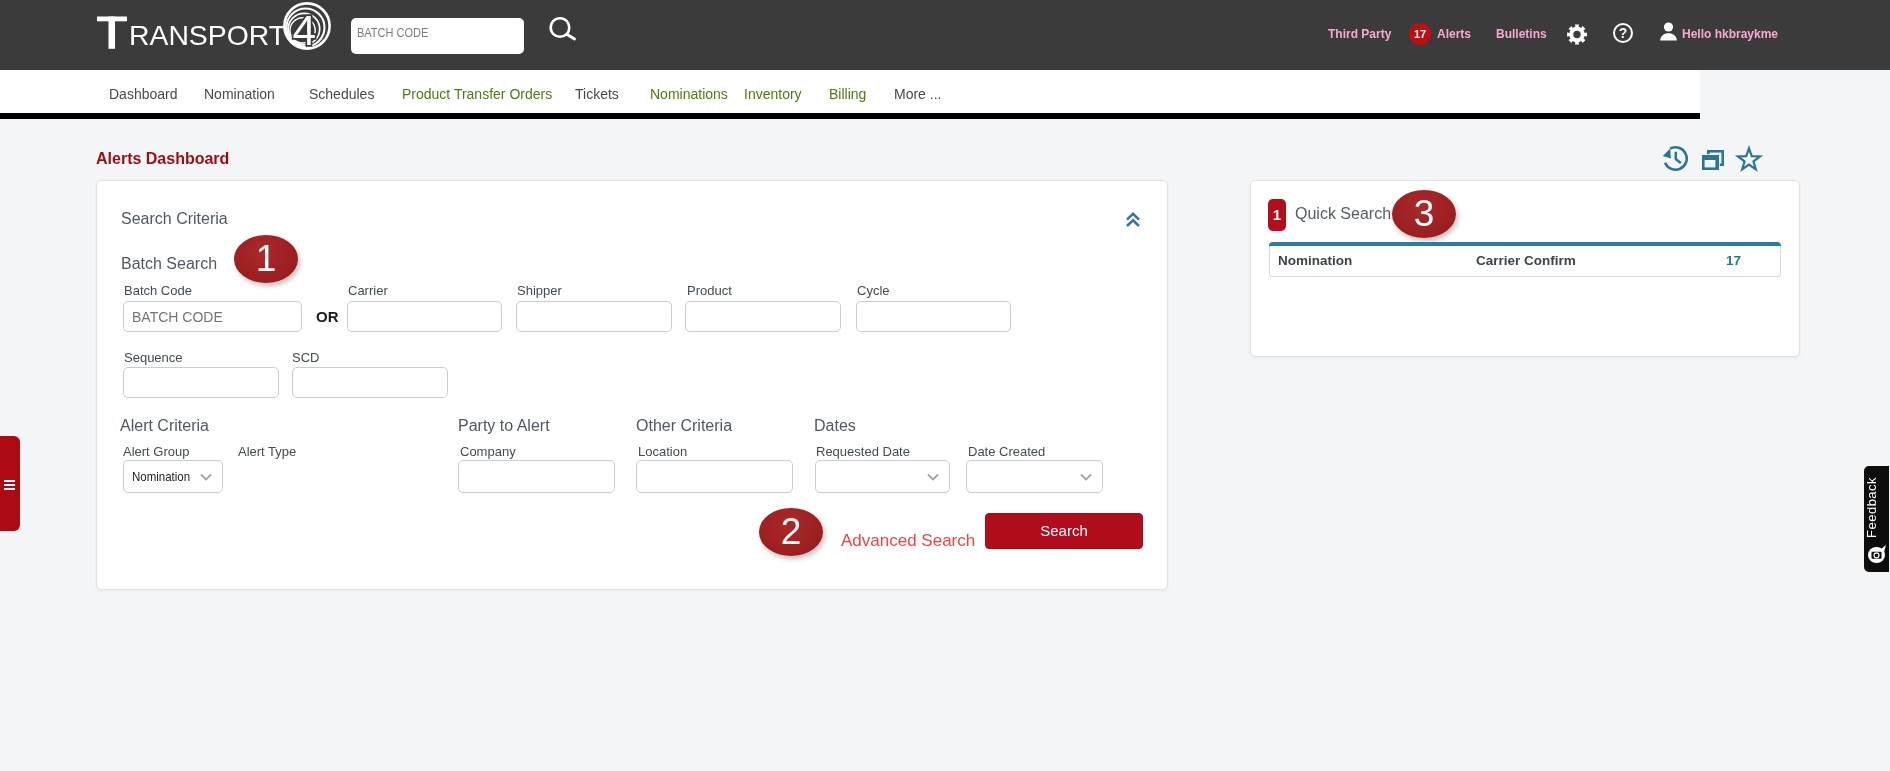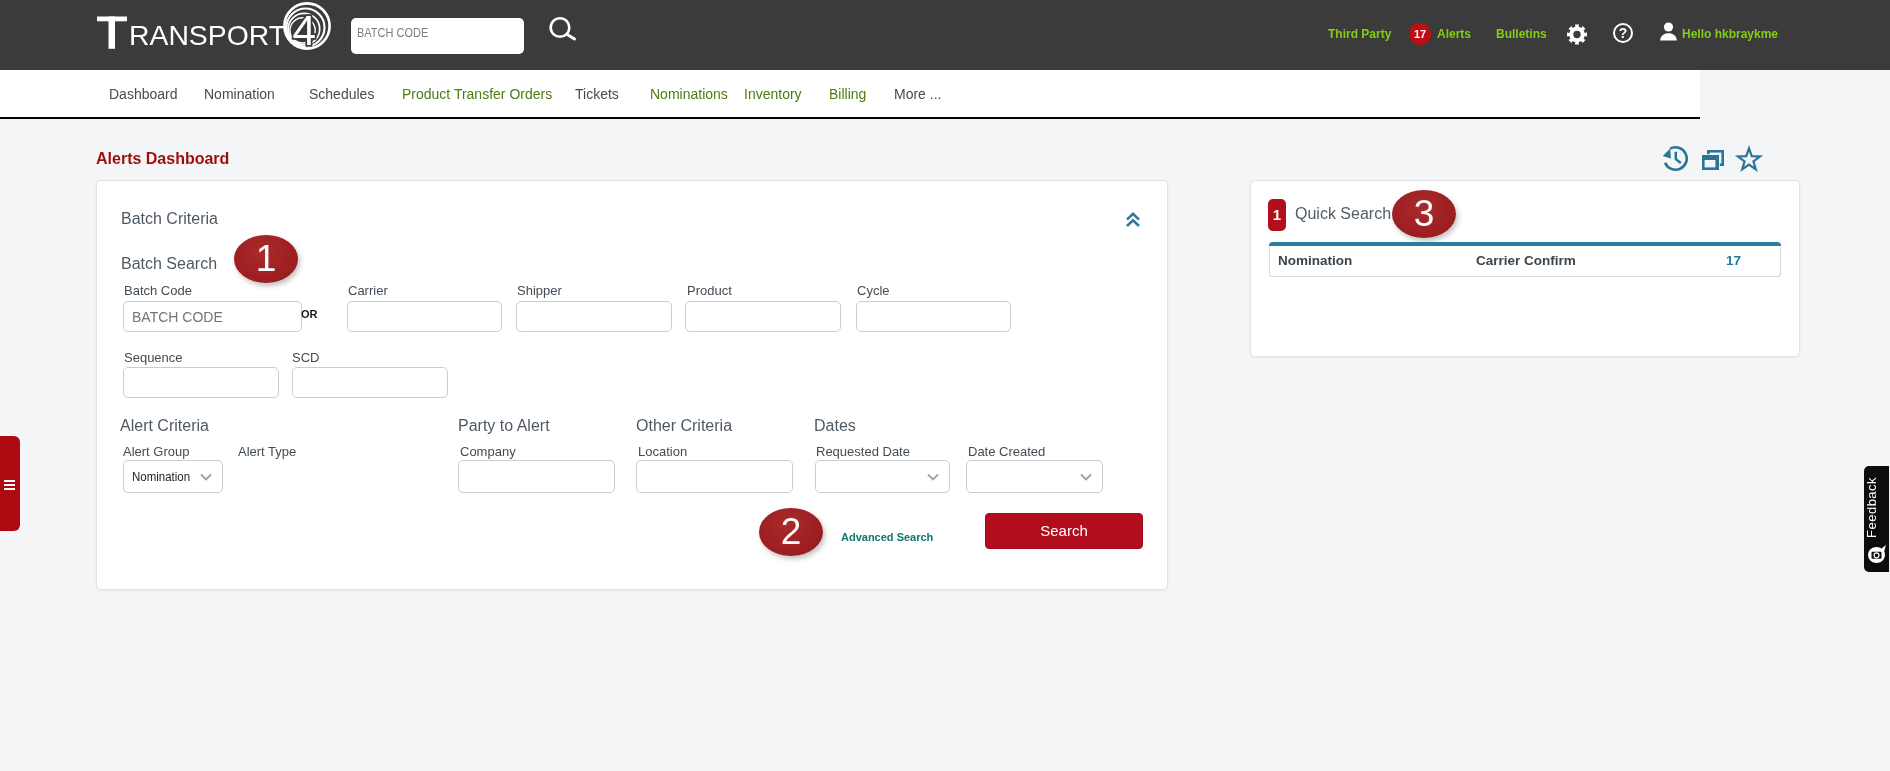--- a/index.html
+++ b/index.html
@@ -1,40 +1,40 @@
 <!DOCTYPE html>
 <html><head>
 <meta charset="utf-8">
 <style>
 *{margin:0;padding:0;box-sizing:border-box}
 html,body{width:1890px;height:771px;font-family:"Liberation Sans",sans-serif;background:#f4f5f6;position:relative;overflow:hidden}
 
 #hdr{position:absolute;left:0;top:0;width:1890px;height:70px;background:#3b3b3b}
 #hsearch{position:absolute;left:351px;top:18px;width:173px;height:36px;background:#fff;border-radius:5px;color:#7d7d7d;font-size:12.5px;padding:8px 0 0 6px;white-space:nowrap;overflow:hidden}
-.hitem{position:absolute;color:#84cc16;font-weight:bold;font-size:12px;top:27px;white-space:nowrap}
+.hitem{position:absolute;color:#f9a8d4;font-weight:bold;font-size:12px;top:27px;white-space:nowrap}
 #badge17{position:absolute;left:1409px;top:23px;width:22px;height:22px;border-radius:50%;background:#c00d12;color:#fff;font-size:11px;font-weight:bold;text-align:center;line-height:22px}
 
-#nav{position:absolute;left:0;top:70px;width:1700px;height:49px;background:#fff;border-bottom:2px solid #000000}
+#nav{position:absolute;left:0;top:70px;width:1700px;height:49px;background:#fff;border-bottom:6px solid #000000}
 .nitem{position:absolute;top:16px;font-size:14px;color:#4a4a4a;white-space:nowrap}
 .nitem.dis{color:#4d7c0f}
 
 #title{position:absolute;left:96px;top:150px;font-size:16px;font-weight:bold;color:#9c0d10}
 
 .card{position:absolute;background:#fff;border:1px solid #e2e2e2;border-radius:5px;box-shadow:0 1px 3px rgba(0,0,0,.05)}
 #card1{left:96px;top:180px;width:1072px;height:410px}
 #panel{left:1250px;top:180px;width:550px;height:177px}
 .sect{position:absolute;font-size:16px;color:#4f5963}
 .lbl{position:absolute;font-size:13px;color:#424c54;white-space:nowrap}
 .inp{position:absolute;height:31px;border:1px solid #ccc;border-radius:5px;background:#fff;font-size:14px;color:#757575;padding:0 8px;display:flex;align-items:center;white-space:nowrap}
 .sel{position:absolute;height:33px;border:1px solid #ccc;border-radius:5px;background:#fff;font-size:13.5px;color:#222;padding:0 10px 0 8px;display:flex;align-items:center;justify-content:space-between}
 .sel .tx{display:inline-block;transform:scaleX(.85);transform-origin:left center;white-space:nowrap}
 .sel svg{flex:0 0 auto}
 .ell{position:absolute;width:64px;height:48px;border-radius:50%;background:radial-gradient(ellipse at 45% 35%,#aa2a2a 0%,#9d1f22 60%,#911a1d 100%);box-shadow:2px 3px 5px rgba(120,120,120,.45);color:#fff;font-size:37px;text-align:center;line-height:47px}
 #btnSearch{position:absolute;left:888px;top:332px;width:158px;height:36px;background:#b20d1c;border:1px solid #a20c19;border-radius:4px;color:#fff;font-size:15px;text-align:center;line-height:34px}
-#advs{position:absolute;left:744px;top:350px;font-size:11px;font-weight:bold;color:#0f766e}
+#advs{position:absolute;left:744px;top:350px;font-size:17px;font-weight:normal;color:#ef4444}
 
 #qtbl{position:absolute;left:18px;top:61px;width:512px;border-radius:4px 4px 3px 3px}
 #qtbl .topbar{height:4px;background:#2a7d9e;border-radius:4px 4px 0 0}
 #qtbl .hrow{height:31px;background:linear-gradient(#fdfdfd,#efefef 55%,#e0e0e0);border:1px solid #d9d9d9;border-top:none;border-bottom:1px dotted #a8a8a8;position:relative}
 #qtbl .brow{height:31px;background:#fff;border:1px solid #d9d9d9;border-top:none;position:relative;border-radius:0 0 3px 3px}
 .qc{position:absolute;font-size:13.5px;font-weight:bold;color:#4a545c;top:7px}
 .vsep{position:absolute;top:0;bottom:0;border-left:1px dotted #b0b0b0}
 
 #ltab{position:absolute;left:0;top:436px;width:20px;height:95px;background:#ab0b11;border-radius:0 6px 6px 0}
 #ltab .bar{position:absolute;left:4px;width:11px;height:2px;background:#fff}
@@ -105,34 +105,34 @@
   <rect x="9.3" y="4.3" width="14.4" height="13.4" fill="none" stroke="#2a7596" stroke-width="2.6"></rect>
   <rect x="2.2" y="7.2" width="18.6" height="16.6" fill="#f4f5f6"></rect>
   <rect x="3" y="8" width="17" height="15" fill="#2a7596"></rect>
   <rect x="5.6" y="13" width="10.8" height="7.4" fill="#f4f5f6"></rect>
 </svg>
 <svg class="ico" style="left:1734px;top:144px" width="30" height="30" viewBox="0 0 30 30">
   <path d="M15.00,4.40L17.76,12.20L26.03,12.42L19.47,17.45L21.82,25.38L15.00,20.70L8.18,25.38L10.53,17.45L3.97,12.42L12.24,12.20Z" fill="none" stroke="#2a7596" stroke-width="2.2" stroke-linejoin="miter"></path>
 </svg>
 
 <div id="card1" class="card">
-  <span class="sect" style="left:24px;top:29px">Batch Criteria</span>
+  <span class="sect" style="left:24px;top:29px">Search Criteria</span>
   <svg class="ico" style="left:1027px;top:30px" width="18" height="18" viewBox="0 0 18 18">
     <path d="M3,8.6 9,2.8 15,8.6" fill="none" stroke="#36789c" stroke-width="2.6"></path>
     <path d="M3,15 9,9.2 15,15" fill="none" stroke="#36789c" stroke-width="2.6"></path>
   </svg>
   <span class="sect" style="left:24px;top:74px">Batch Search</span>
   <div class="ell" style="left:137px;top:54px">1</div>
   <span class="lbl" style="left:27px;top:102px">Batch Code</span>
   <span class="lbl" style="left:251px;top:102px">Carrier</span>
   <span class="lbl" style="left:420px;top:102px">Shipper</span>
   <span class="lbl" style="left:590px;top:102px">Product</span>
   <span class="lbl" style="left:760px;top:102px">Cycle</span>
   <div class="inp" style="left:26px;top:120px;width:179px">BATCH CODE</div>
-  <span style="position:absolute;left:204px;top:127px;font-size:11px;font-weight:bold;color:#1a1a1a">OR</span>
+  <span style="position:absolute;left:219px;top:127px;font-size:15px;font-weight:bold;color:#1a1a1a">OR</span>
   <div class="inp" style="left:250px;top:120px;width:155px"></div>
   <div class="inp" style="left:419px;top:120px;width:156px"></div>
   <div class="inp" style="left:588px;top:120px;width:156px"></div>
   <div class="inp" style="left:759px;top:120px;width:155px"></div>
   <span class="lbl" style="left:27px;top:169px">Sequence</span>
   <span class="lbl" style="left:195px;top:169px">SCD</span>
   <div class="inp" style="left:26px;top:186px;width:156px"></div>
   <div class="inp" style="left:195px;top:186px;width:156px"></div>
   <span class="sect" style="left:23px;top:236px">Alert Criteria</span>
   <span class="sect" style="left:361px;top:236px">Party to Alert</span>

